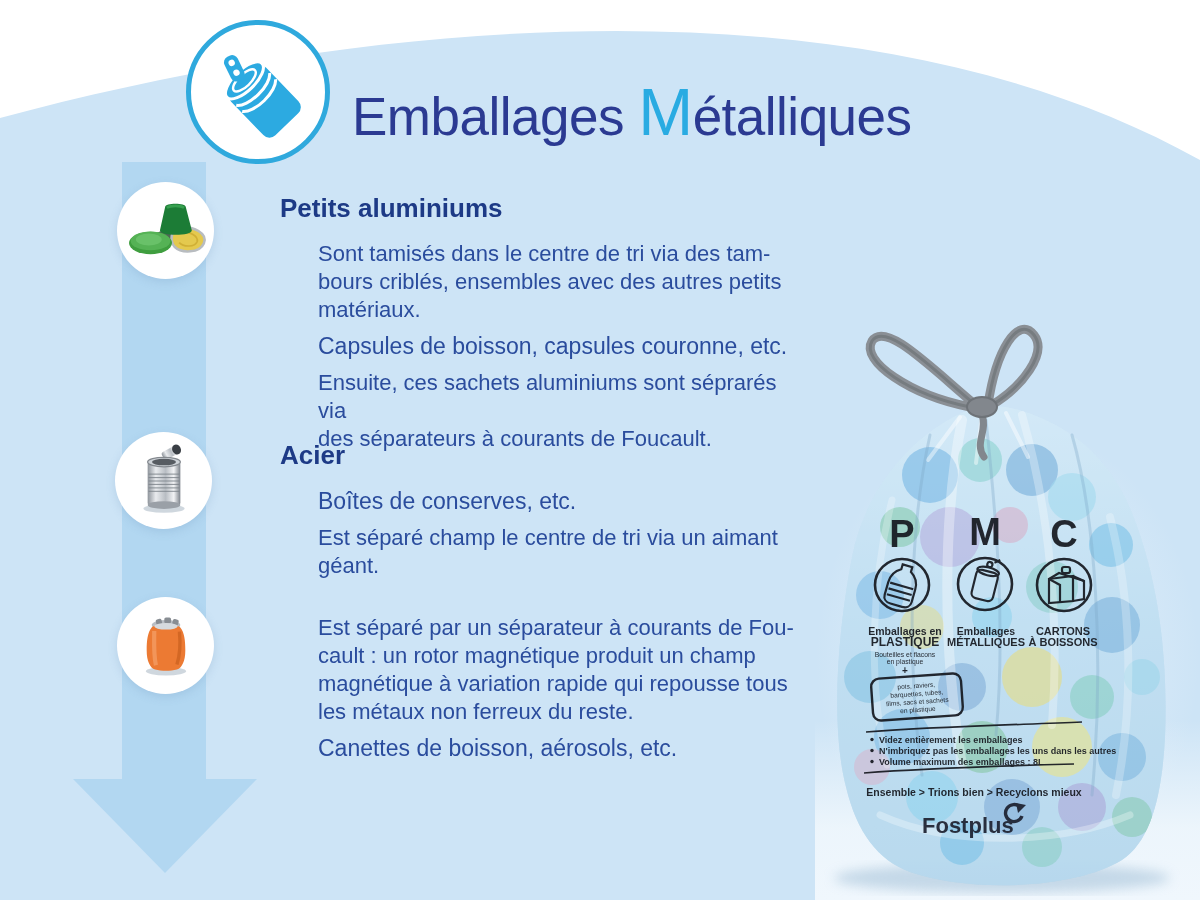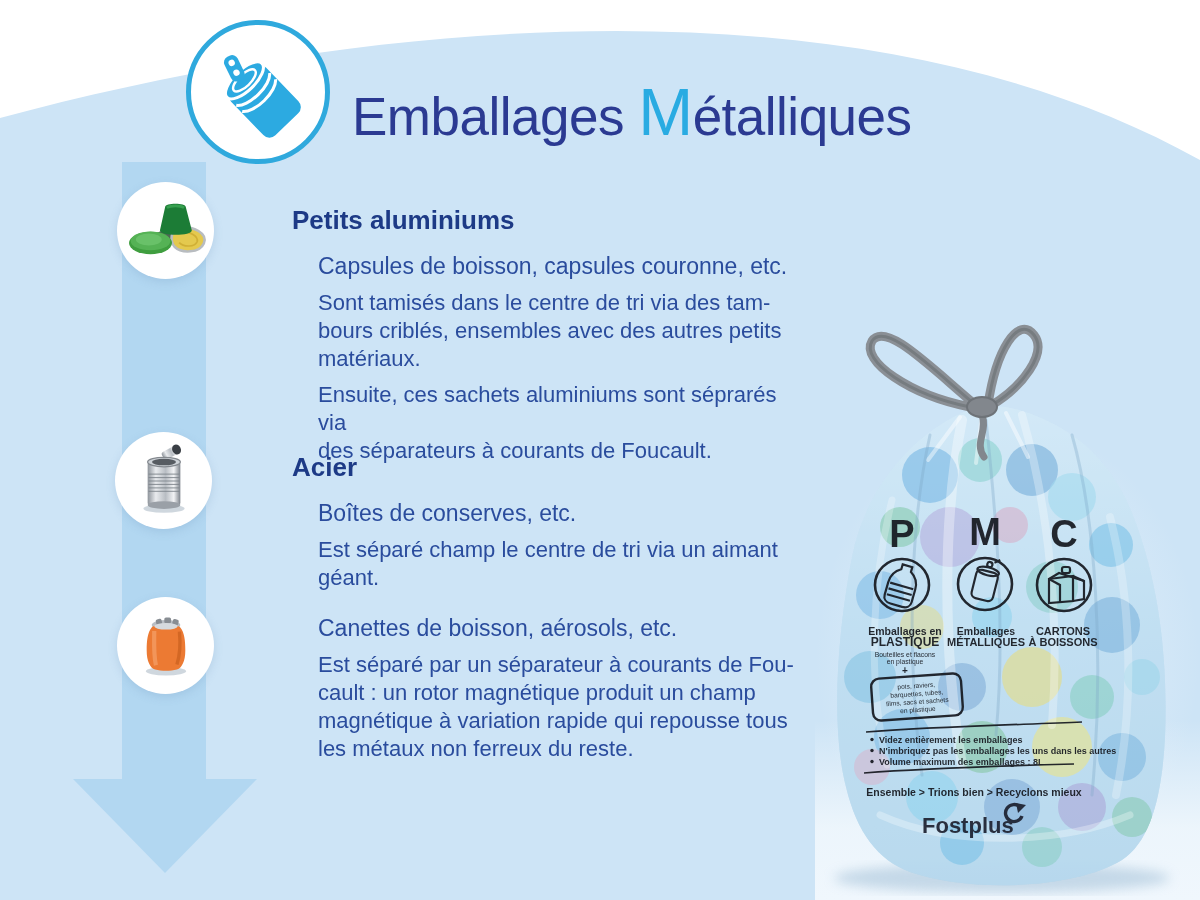--- a/index.html
+++ b/index.html
@@ -37,21 +37,21 @@
     position:absolute;width:97px;height:97px;border-radius:50%;
     background:#ffffff;box-shadow:0 3px 8px rgba(110,150,190,.25);
     display:flex;align-items:center;justify-content:center;
   }
   #mat1{left:117px;top:182px;}
   #mat2{left:115px;top:432px;}
   #mat3{left:117px;top:597px;}
   
   .section{position:absolute;left:280px;width:520px;}
   #sec1{top:193px;} #sec2{top:440px;} #sec3{top:598px;}
-  .sec-heading{font-size:26px;font-weight:bold;color:#1d3a86;margin:12px;}
+  .sec-heading{font-size:26px;font-weight:bold;color:#1d3a86;margin:0;}
   .sec-body{margin-left:38px;margin-top:16px;}
   .para{
     font-size:22px;color:#2a4c9d;line-height:28px;margin:0 0 8px 0;
     white-space:pre-line;
   }
   .para.lead{font-size:23px;margin-bottom:9px;}
   
   .photo-glow{
     position:absolute;left:815px;top:300px;width:385px;height:600px;
     background:radial-gradient(closest-side at 50% 60%,rgba(234,243,251,.95),rgba(234,243,251,0));
@@ -149,43 +149,43 @@
       <path d="M33,28 C33,24 67,24 67,28 C72,34 73,44 73,55 C73,68 69,76 63,78 C55,80 45,80 37,78 C31,76 27,68 27,55 C27,44 28,34 33,28 Z" fill="#ec7a33"></path>
       <path d="M36,32 C36,42 35,60 38,73" stroke="#f49c63" stroke-width="5" fill="none" opacity=".8"></path>
       <path d="M66,33 C67,44 67,60 63,72" stroke="#c95f1e" stroke-width="4" fill="none" opacity=".7"></path>
       <ellipse cx="50" cy="26.5" rx="14" ry="4" fill="#d6dade"></ellipse>
     </svg>
   </div>
 
   <div class="section" id="sec1">
     <div class="sec-heading">Petits aluminiums</div>
     <div class="sec-body">
-      <p class="para lead">Capsules de boisson, capsules couronne, etc.</p>
       <p class="para">Sont tamisés dans le centre de tri via des tam-
 bours criblés, ensembles avec des autres petits
 matériaux.</p>
+      <p class="para lead">Capsules de boisson, capsules couronne, etc.</p>
       <p class="para">Ensuite, ces sachets aluminiums sont séprarés via
 des séparateurs à courants de Foucault.</p>
     </div>
   </div>
   <div class="section" id="sec2">
     <div class="sec-heading">Acier</div>
     <div class="sec-body">
       <p class="para lead">Boîtes de conserves, etc.</p>
       <p class="para">Est séparé champ le centre de tri via un aimant
 géant.</p>
     </div>
   </div>
   <div class="section" id="sec3">
     <div class="sec-body">
-      <p class="para lead">Canettes de boisson, aérosols, etc.</p>
       <p class="para">Est séparé par un séparateur à courants de Fou-
 cault : un rotor magnétique produit un champ
 magnétique à variation rapide qui repousse tous
 les métaux non ferreux du reste.</p>
+      <p class="para lead">Canettes de boisson, aérosols, etc.</p>
     </div>
   </div>
 
   <div class="photo-glow"></div>
   <div class="photo-floor"></div>
 
   <svg class="bag-svg" width="400" height="610" viewBox="0 0 400 610">
     <defs>
       <linearGradient id="bagGrad" x1="0" y1="0" x2="0" y2="1">
         <stop offset="0" stop-color="#d8ecf8" stop-opacity=".95"></stop>

